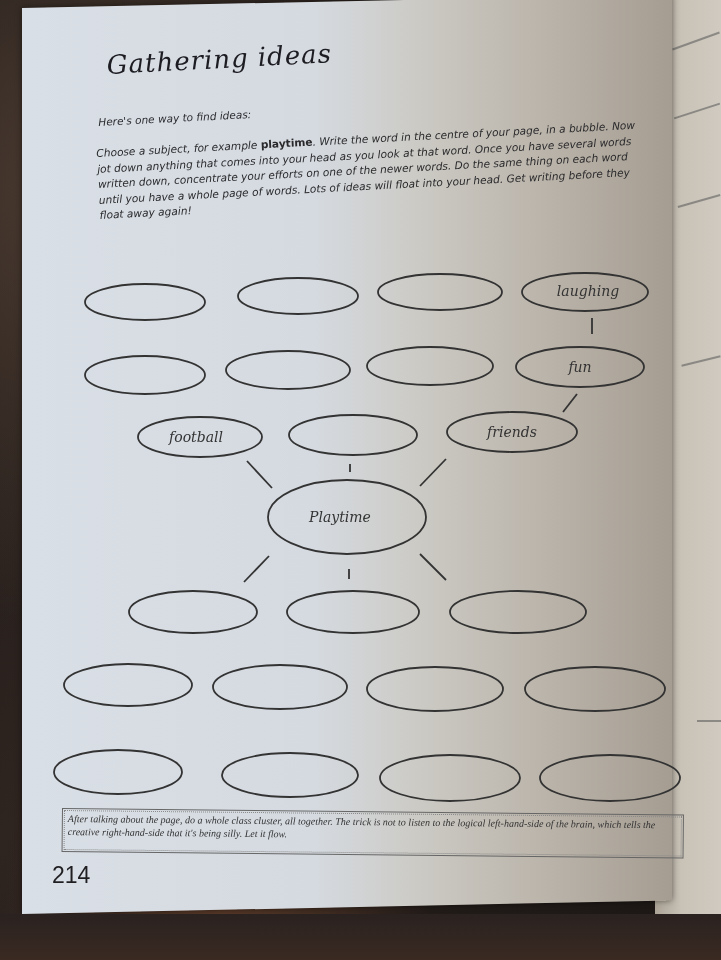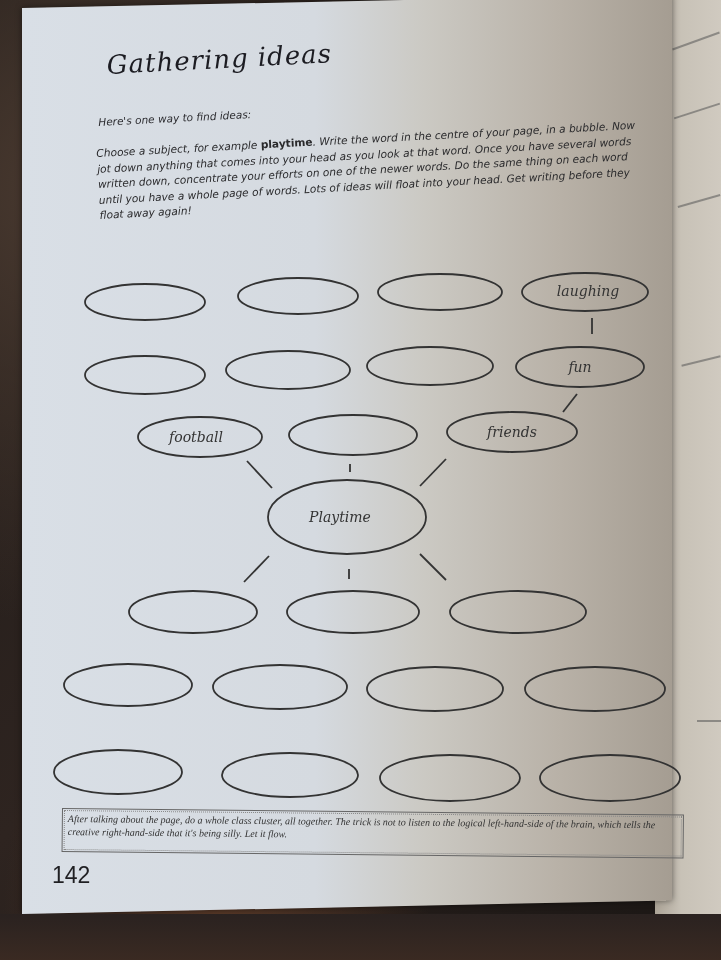--- a/index.html
+++ b/index.html
@@ -97,14 +97,14 @@
     <line x1="420" y1="554" x2="446" y2="580"></line>
   </g>
   <text class="bubble-label" x="588" y="296" text-anchor="middle">laughing</text>
   <text class="bubble-label" x="580" y="372" text-anchor="middle">fun</text>
   <text class="bubble-label" x="196" y="442" text-anchor="middle">football</text>
   <text class="bubble-label" x="512" y="437" text-anchor="middle">friends</text>
   <text class="bubble-label" x="340" y="522" text-anchor="middle">Playtime</text>
 </svg>
 
 <div class="note">After talking about the page, do a whole class cluster, all together. The trick is not to listen to the logical left-hand-side of the brain, which tells the creative right-hand-side that it's being silly. Let it flow.</div>
-<div class="pagenum">142</div>
+<div class="pagenum">214</div>
 <div class="floor"></div>
 
 </body></html>

